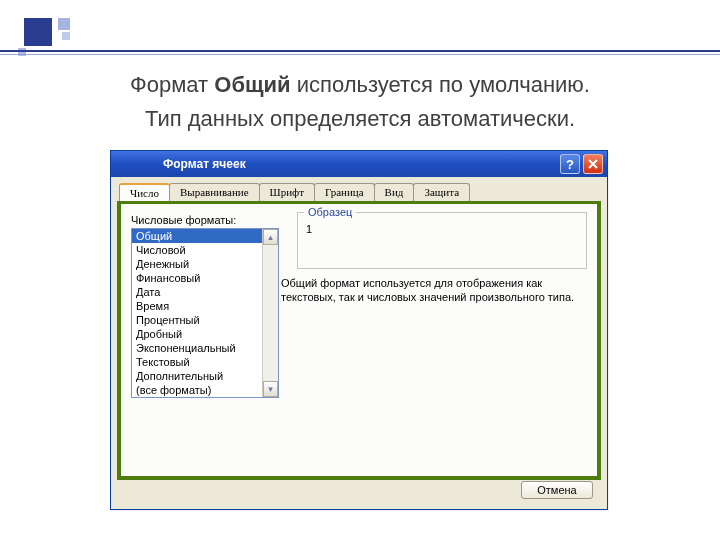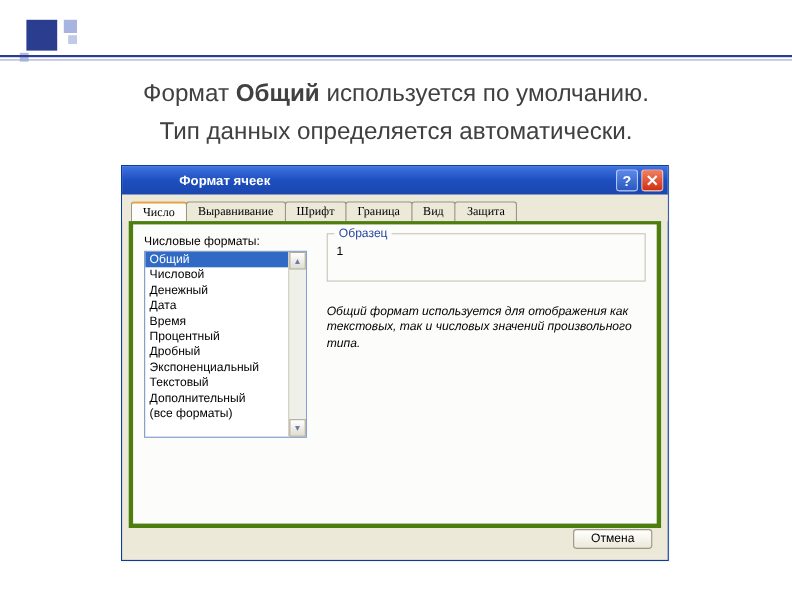--- a/index.html
+++ b/index.html
@@ -140,37 +140,36 @@
     background: linear-gradient(#fff,#e0ddd0);
     border: 1px solid #b0ac9e;
     display:flex; align-items:center; justify-content:center;
     font-size: 9px; color: #6a7ca8;
   }
 
   .sample-group {
     position: absolute;
     top: 8px; left: 176px; right: 10px;
     border: 1px solid #c8c4b6;
-    height: 44px;
+    height: 57px;
     padding: 10px 8px 4px 8px;
     background: #fcfcfa;
   }
   .sample-group .legend {
     position: absolute; top: -7px; left: 6px;
     background: #fcfcfa; padding: 0 4px;
     color: #2a48a0; font-size: 11px;
   }
   .sample-value { font-size: 11px; }
 
   .desc {
     position: absolute;
-    top: 72px; left: 176px; right: 20px;
+    top: 72px; left: 160px; right: 20px;
     font-size: 11px;
     line-height: 1.3;
-    font-style: italic;
   }
 
   .btnrow {
     position: absolute;
     right: 14px;
     bottom: 10px;
     display: flex; gap: 8px; flex-direction: column;
   }
   .btn {
     min-width: 72px;
@@ -225,20 +224,21 @@
     <div class="tab">Защита</div>
   </div>
 
   <div class="tabpanel">
     <div class="fmt-label">Числовые форматы:</div>
     <div class="listbox">
       <div class="items">
         <div class="item selected">Общий</div>
         <div class="item">Числовой</div>
         <div class="item">Денежный</div>
+        <div class="item">Финансовый</div>
         <div class="item">Дата</div>
         <div class="item">Время</div>
         <div class="item">Процентный</div>
         <div class="item">Дробный</div>
         <div class="item">Экспоненциальный</div>
         <div class="item">Текстовый</div>
         <div class="item">Дополнительный</div>
         <div class="item">(все форматы)</div>
       </div>
       <div class="sb">

